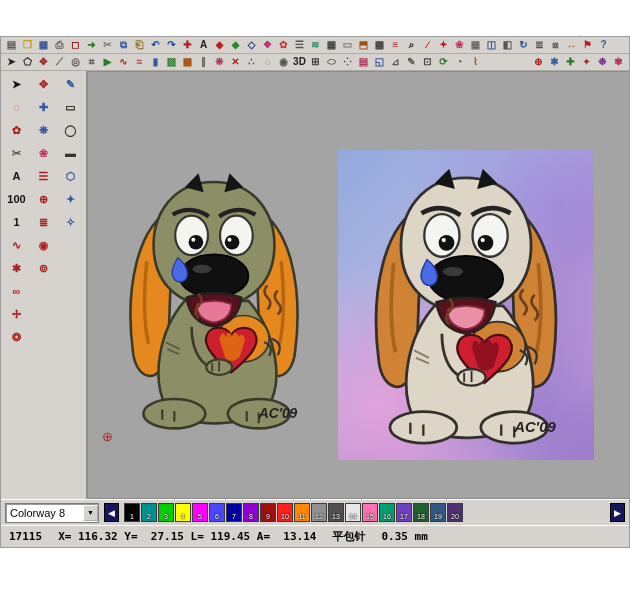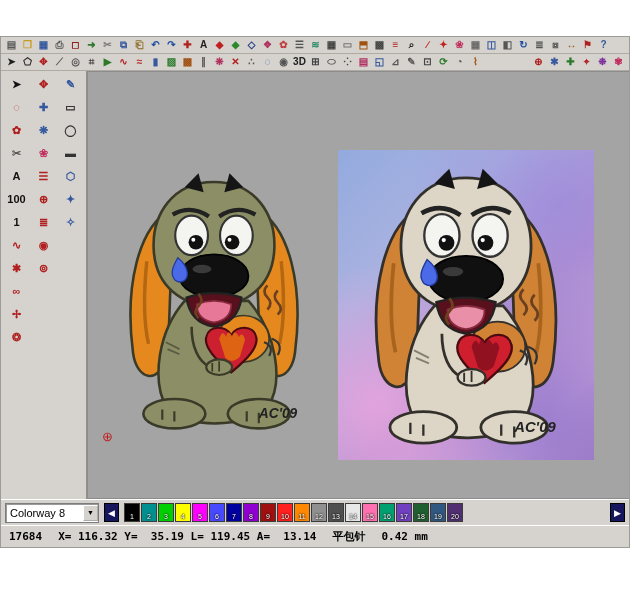--- a/index.html
+++ b/index.html
@@ -460,19 +460,19 @@
         </span>
 
         <span class="chip" style="background: rgb(80, 48, 112);">
           <i>20</i>
         </span>
       </div>
     <div class="scrollbtn scroll-right">▶</div>
   </div>
 
   <div class="statusbar">
-    <span>17684</span>
-    <span>X= 116.32 Y=  35.19 L= 119.45 A=  13.14</span>
+    <span>17115</span>
+    <span>X= 116.32 Y=  27.15 L= 119.45 A=  13.14</span>
     <span>平包针</span>
-    <span>0.42 mm</span>
+    <span>0.35 mm</span>
   </div>
 
 </div>
 
 </body></html>

